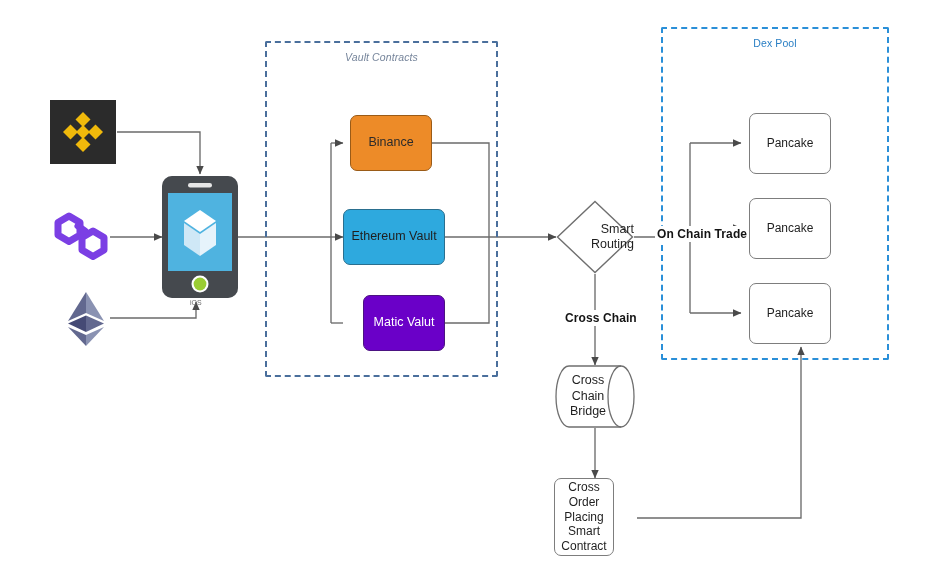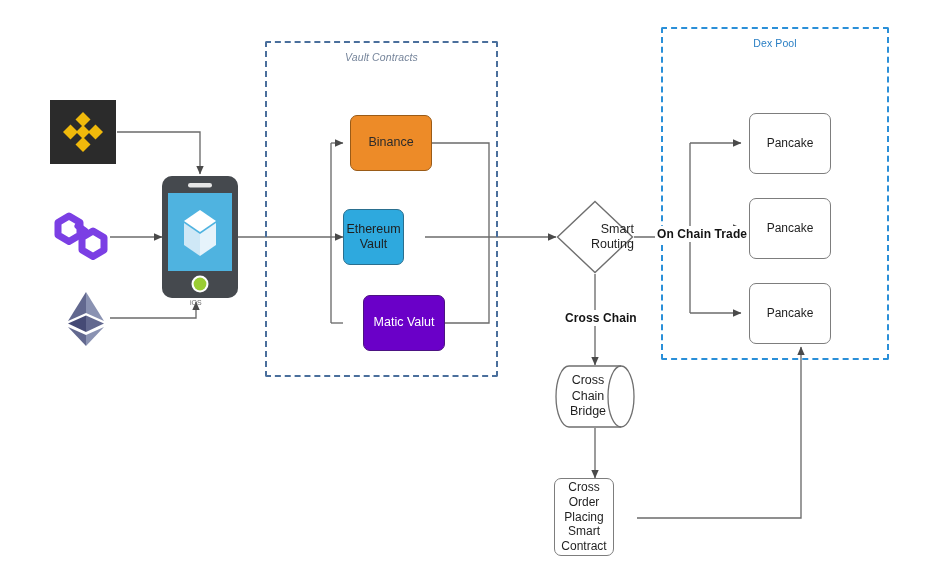--- a/index.html
+++ b/index.html
@@ -216,21 +216,21 @@
       <circle cx="38" cy="108" r="8.5" fill="#ffffff"></circle>
       <circle cx="38" cy="108" r="6.4" fill="#9ACD32"></circle>
     </svg>
   </div>
   <div class="tiny-label" style="left:190px; top:299px;">iOS</div>
 
   <div class="node vaultbox binance" style="left:343px; top:115px; width:82px; height:56px;">
     <span>Binance</span>
   </div>
 
-  <div class="node vaultbox eth" style="left:343px; top:209px; width:61px; height:56px;">
+  <div class="node vaultbox eth" style="left:343px; top:209px; width:102px; height:56px;">
     <span>Ethereum Vault</span>
   </div>
 
   <div class="node vaultbox matic" style="left:343px; top:295px; width:82px; height:56px;margin-left:20px;">
     <span>Matic Valut</span>
   </div>
 
   <div class="diamond-wrap" style="left:556px; top:200px; width:78px; height:74px;">
     <svg width="78" height="74" viewBox="0 0 78 74" style="position:absolute;left:0;top:0;">
       <polygon points="39,1.5 76.5,37 39,72.5 1.5,37" fill="#ffffff" stroke="#6f6f6f" stroke-width="1.4"></polygon>

